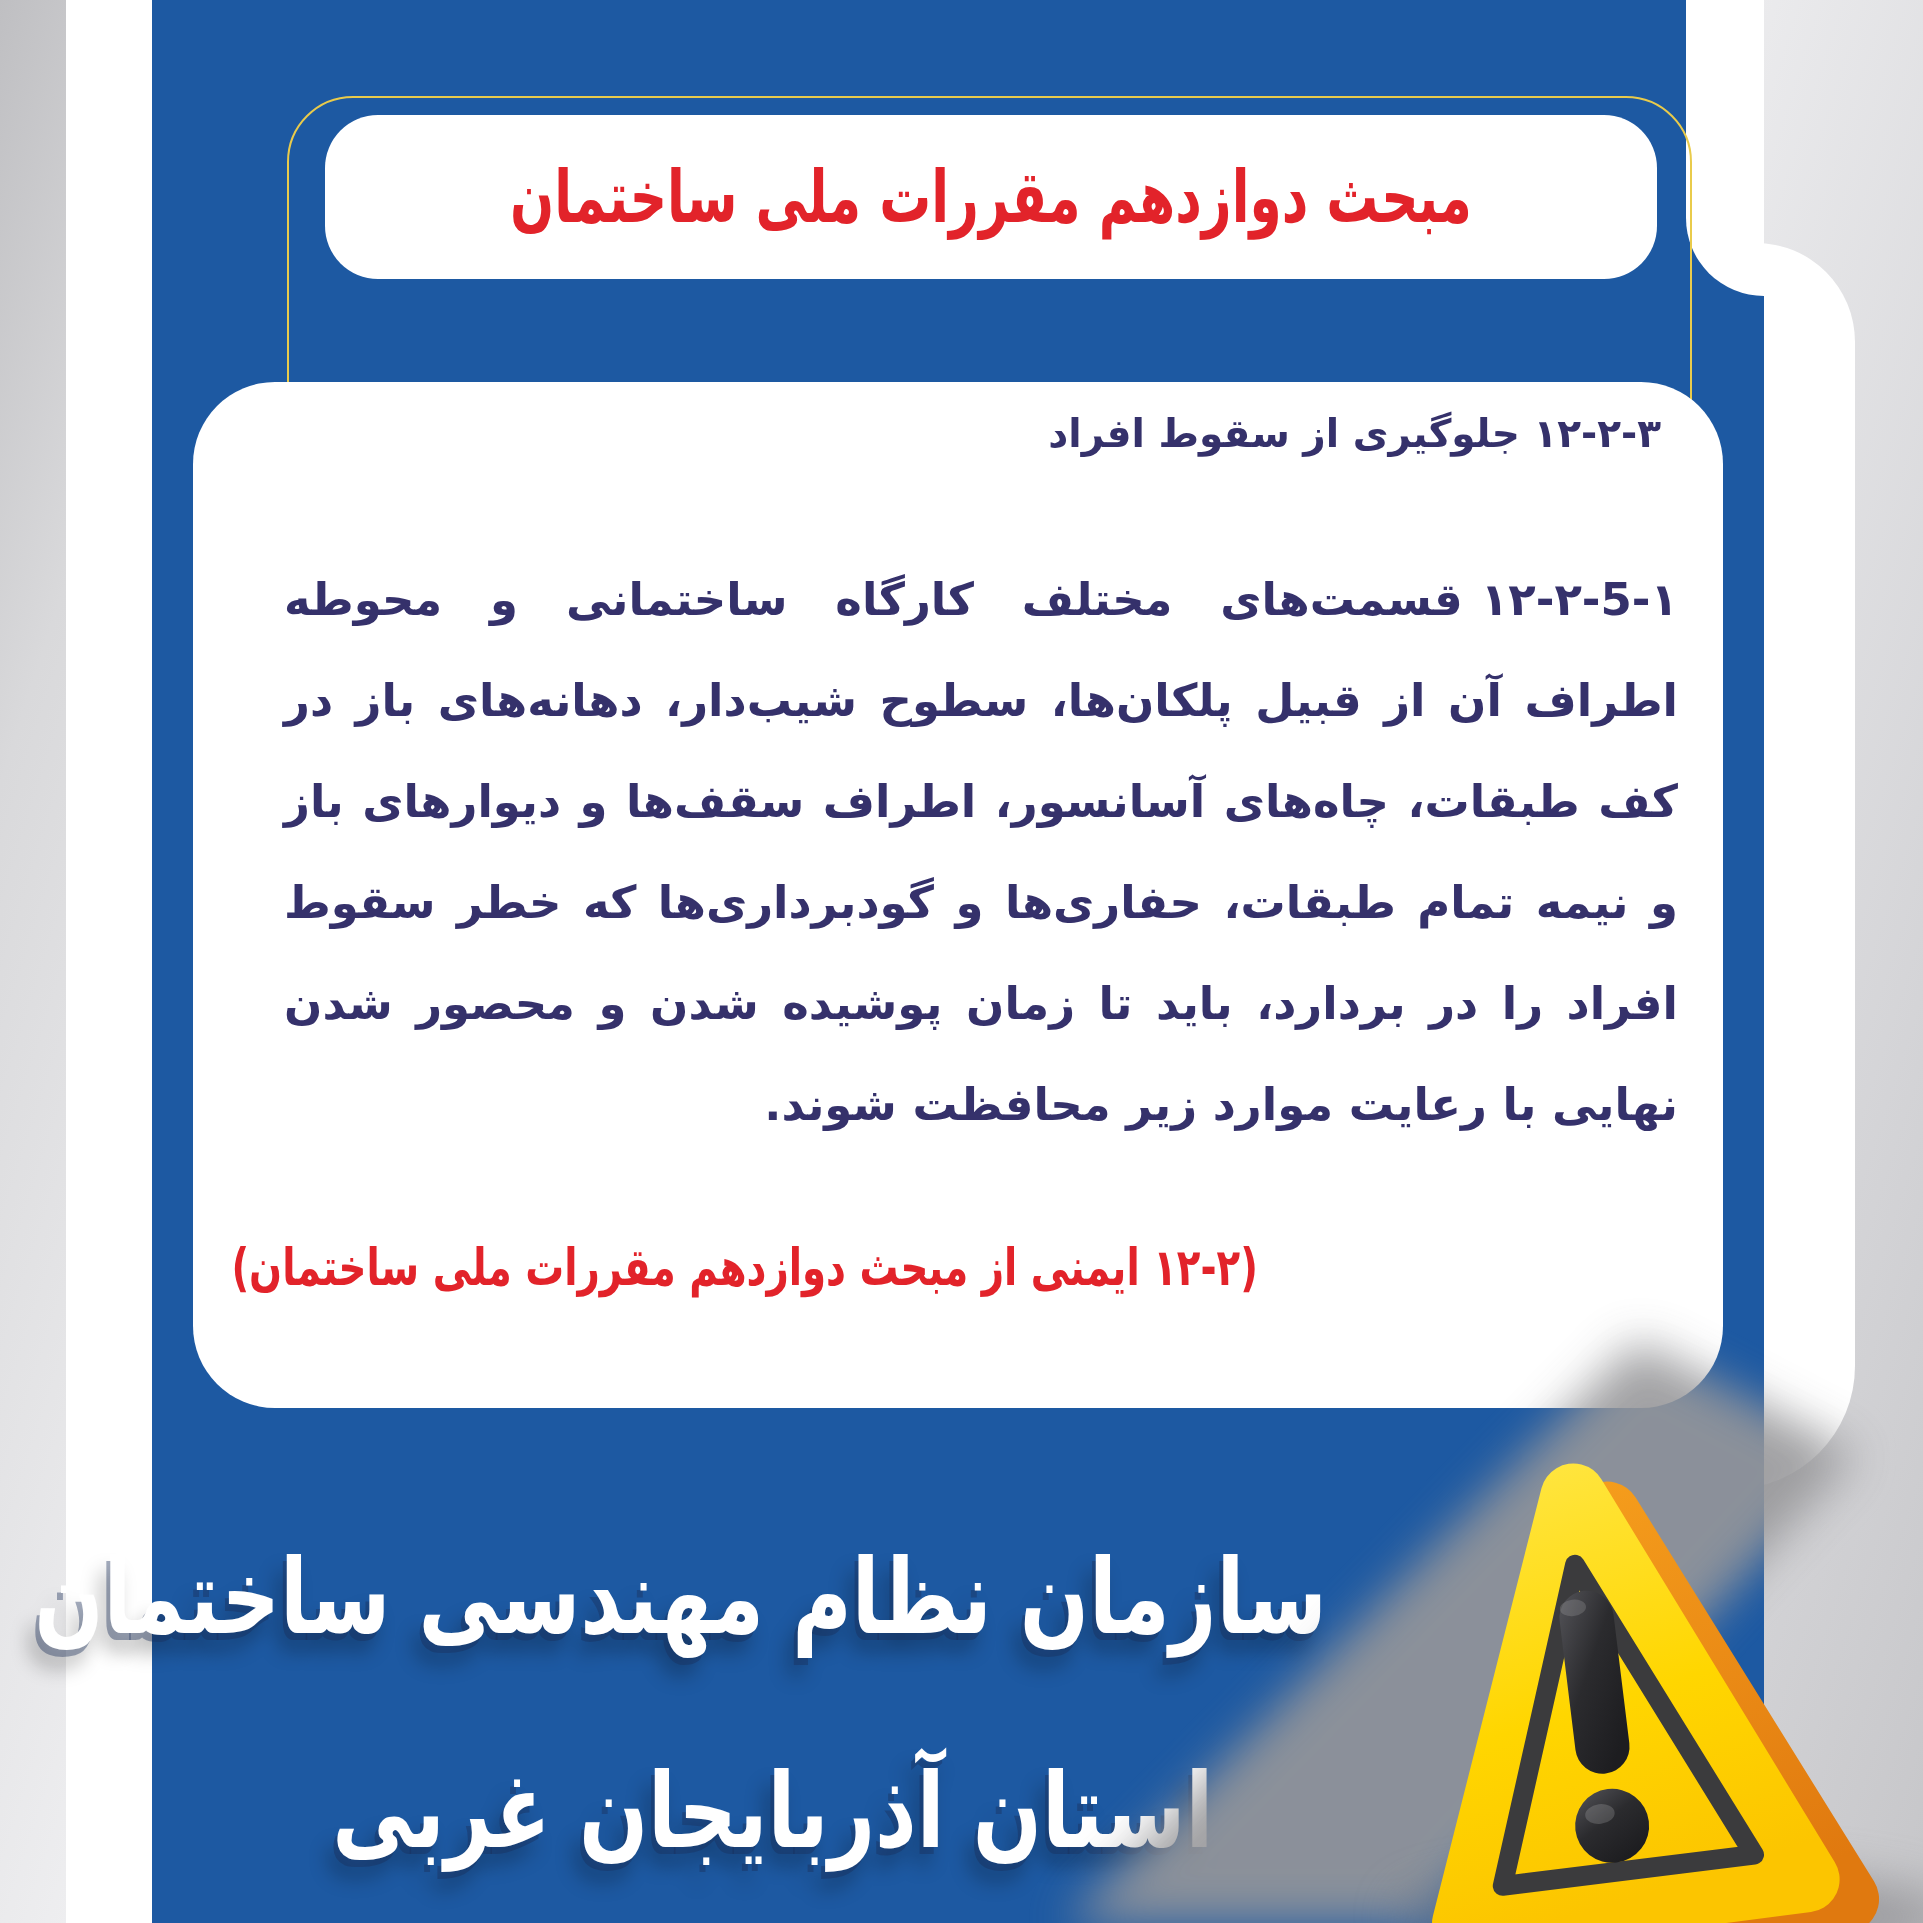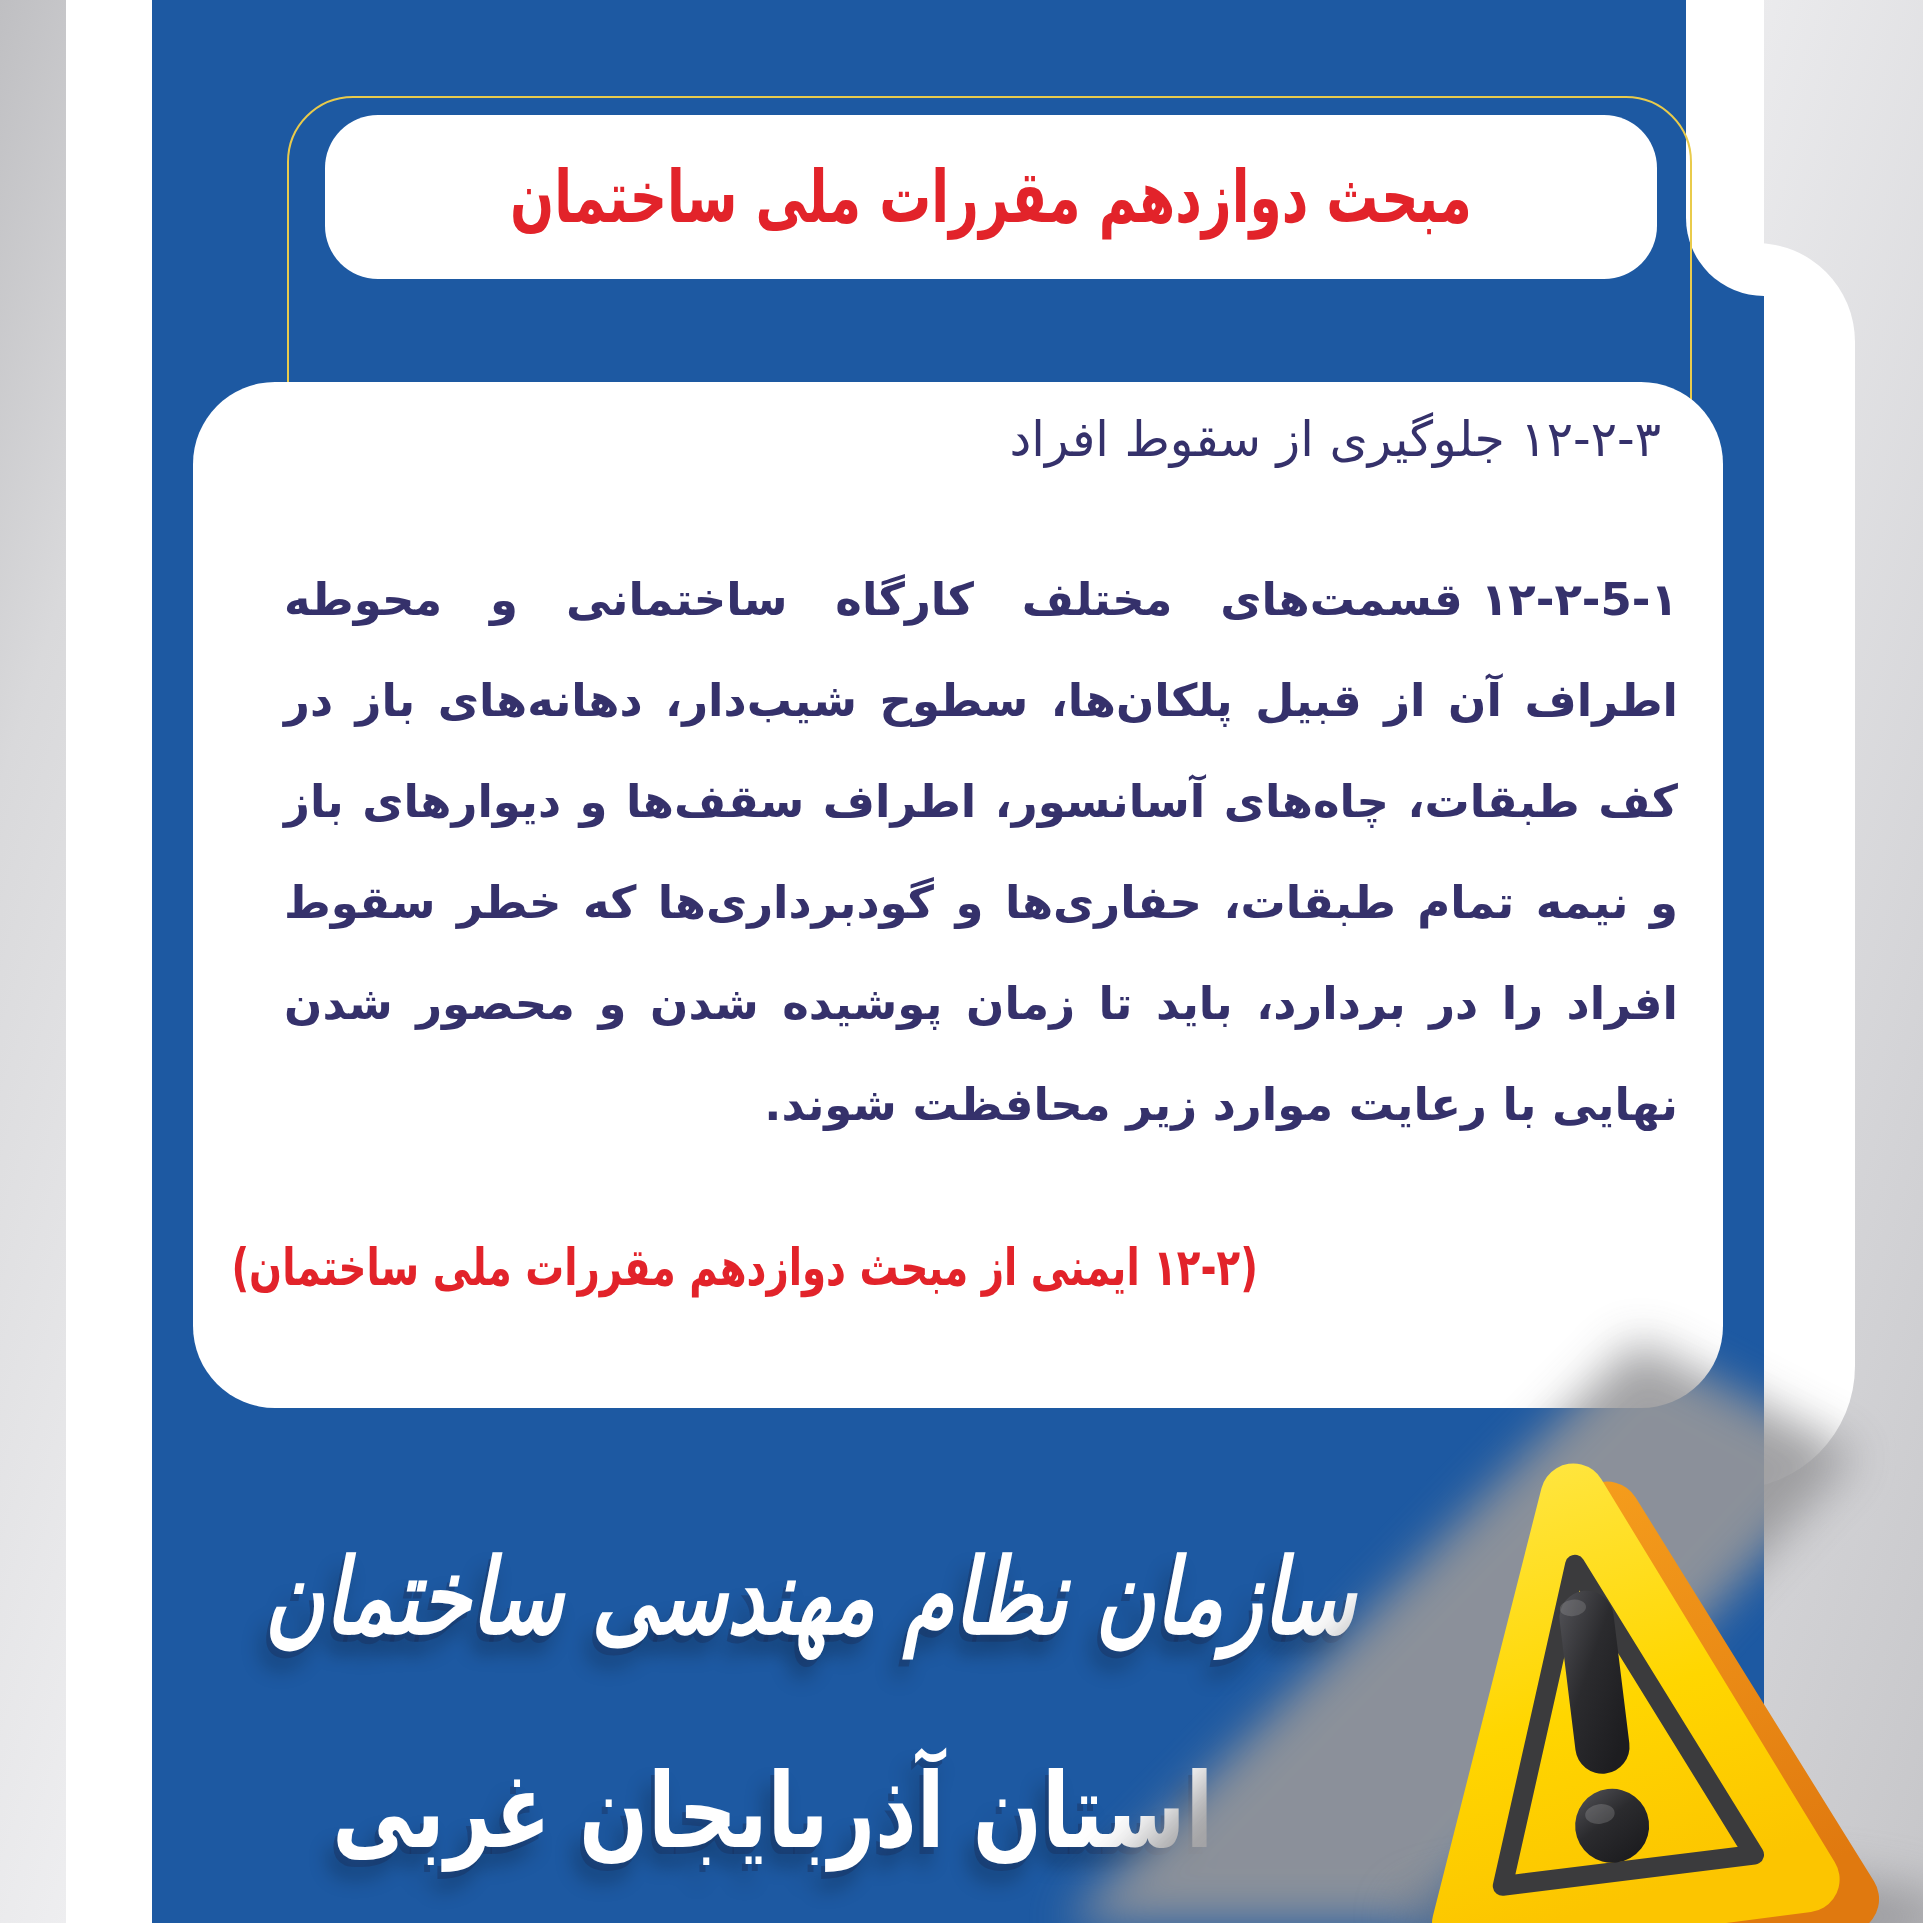--- a/index.html
+++ b/index.html
@@ -9,26 +9,26 @@
     font-family:"DejaVu Sans",sans-serif;
   }
   .white-frame{position:absolute;left:66px;top:0;width:1698px;height:1924px;background:#ffffff;}
   .white-ext{position:absolute;left:1604px;top:243px;width:251px;height:1246px;background:#ffffff;border-radius:0 99px 123px 0;}
   .blue-card{position:absolute;left:152px;top:0;width:1612px;height:1924px;background:#1d59a2;}
   .top-notch{position:absolute;left:1686px;top:0;width:78px;height:296px;background:#ffffff;border-radius:0 0 0 99px;}
   .yellow-outline{position:absolute;left:287px;top:96px;width:1401px;height:329px;border:2.5px solid #e9cb4b;border-radius:66px 66px 0 0;}
   .header-pill{position:absolute;left:325px;top:115px;width:1332px;height:164px;background:#ffffff;border-radius:53px;display:flex;align-items:center;justify-content:center;}
   .header-title{font-size:72px;font-weight:bold;color:#e2232a;white-space:nowrap;direction:rtl;transform:scaleX(.72);transform-origin:center;}
   .content-card{position:absolute;left:193px;top:382px;width:1530px;height:1026px;background:#ffffff;border-radius:82px;}
-  .section-heading{position:absolute;left:296px;top:411px;width:1365px;font-size:49px;font-weight:normal;color:#35316b;direction:rtl;text-align:right;white-space:nowrap;}
+  .section-heading{position:absolute;left:296px;top:411px;width:1365px;font-size:39px;font-weight:bold;color:#35316b;direction:rtl;text-align:right;white-space:nowrap;}
   .body-text{position:absolute;left:284px;top:549px;width:1394px;font-size:45px;font-weight:bold;color:#35316b;direction:rtl;text-align:justify;line-height:101px;}
   .clause-number{margin-left:18px;}
   .source-note{position:absolute;left:230px;top:1238px;width:1028px;font-size:51px;font-weight:bold;color:#e2232a;direction:rtl;text-align:right;white-space:nowrap;transform:scaleX(.76);transform-origin:right center;}
   .footer-line1{position:absolute;left:152px;top:1536px;width:1357px;text-align:right;font-size:104px;font-weight:bold;color:#ffffff;direction:rtl;white-space:nowrap;
-    text-shadow:-5px 7.4px 0 rgba(24,44,88,.40), -11.5px 18px 23px rgba(0,0,0,.28);font-style:italic;}
+    text-shadow:-5px 7.4px 0 rgba(24,44,88,.40), -11.5px 18px 23px rgba(0,0,0,.28);}
   .footer-line2{position:absolute;left:152px;top:1750px;width:1242px;text-align:center;font-size:104px;font-weight:bold;color:#ffffff;direction:rtl;white-space:nowrap;
     text-shadow:-5px 7.4px 0 rgba(24,44,88,.40), -11.5px 18px 23px rgba(0,0,0,.28);}
   .footer-scale{display:inline-block;transform:scaleX(.78);transform-origin:center;}
   .fx{position:absolute;left:0;top:0;width:1924px;height:1924px;pointer-events:none;}
   .warning{position:absolute;left:1353px;top:1429px;width:559px;height:526px;}
 </style>
 </head>
 <body>
 
 <div class="canvas">

